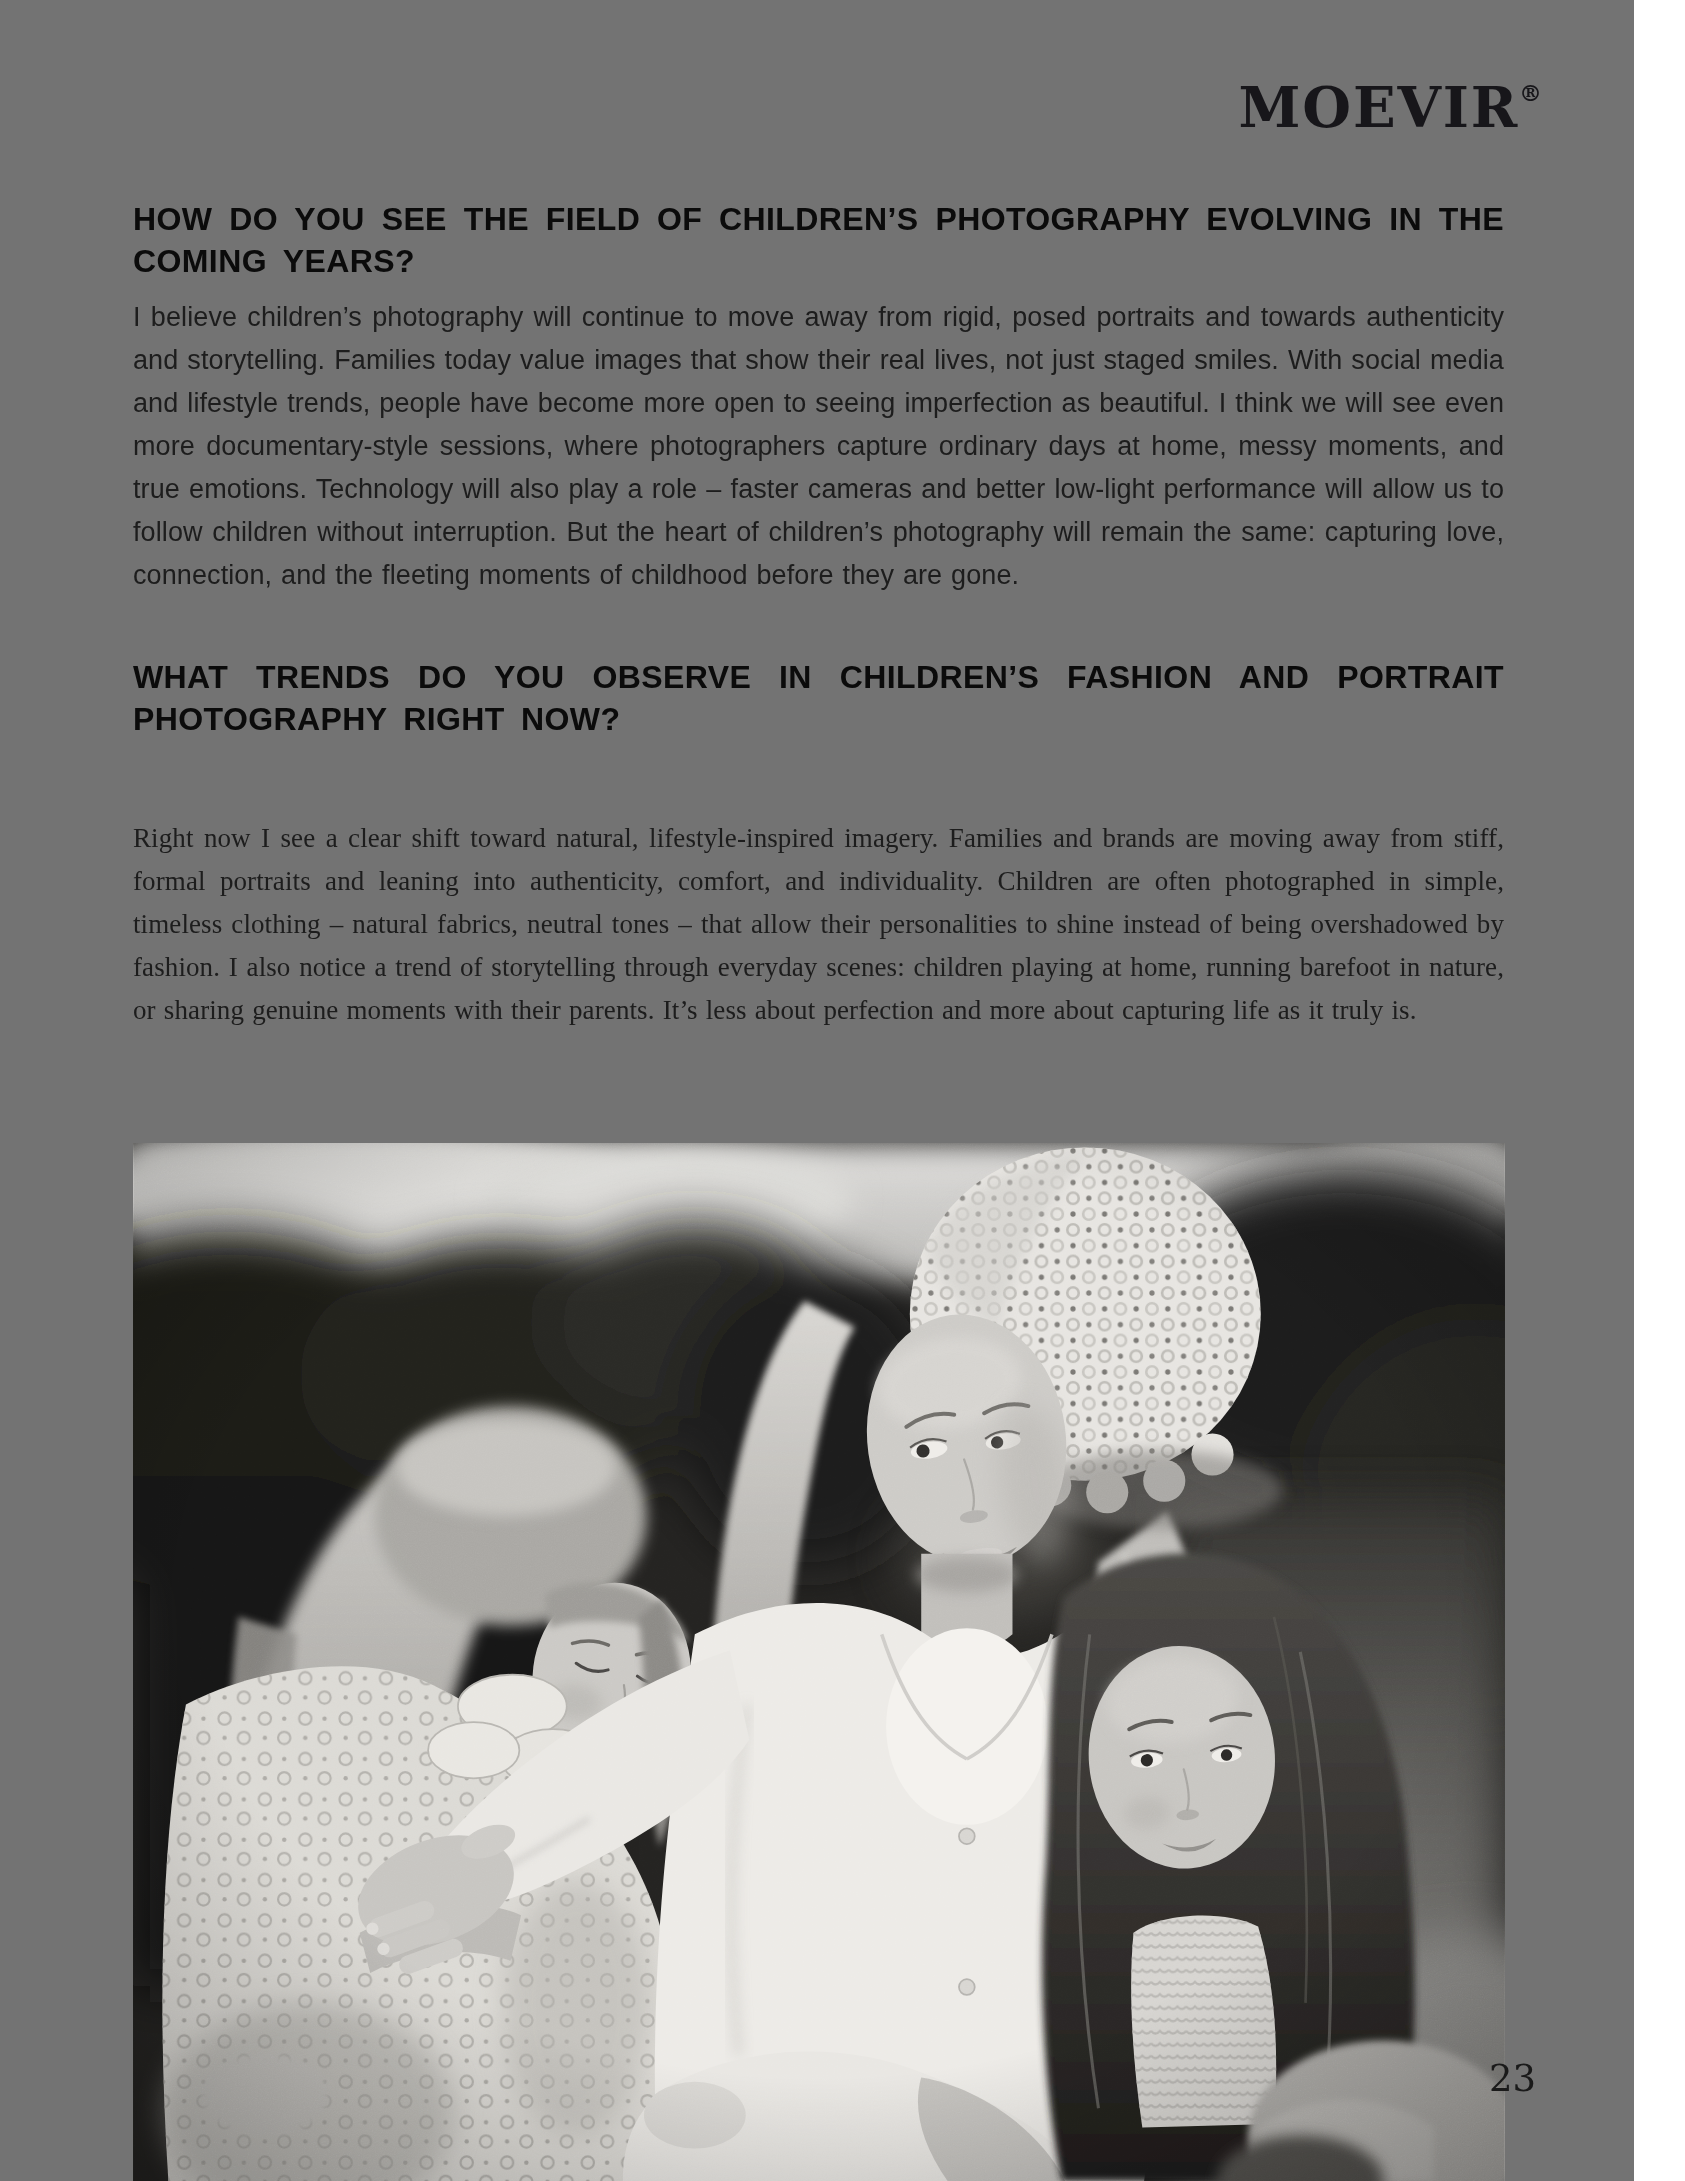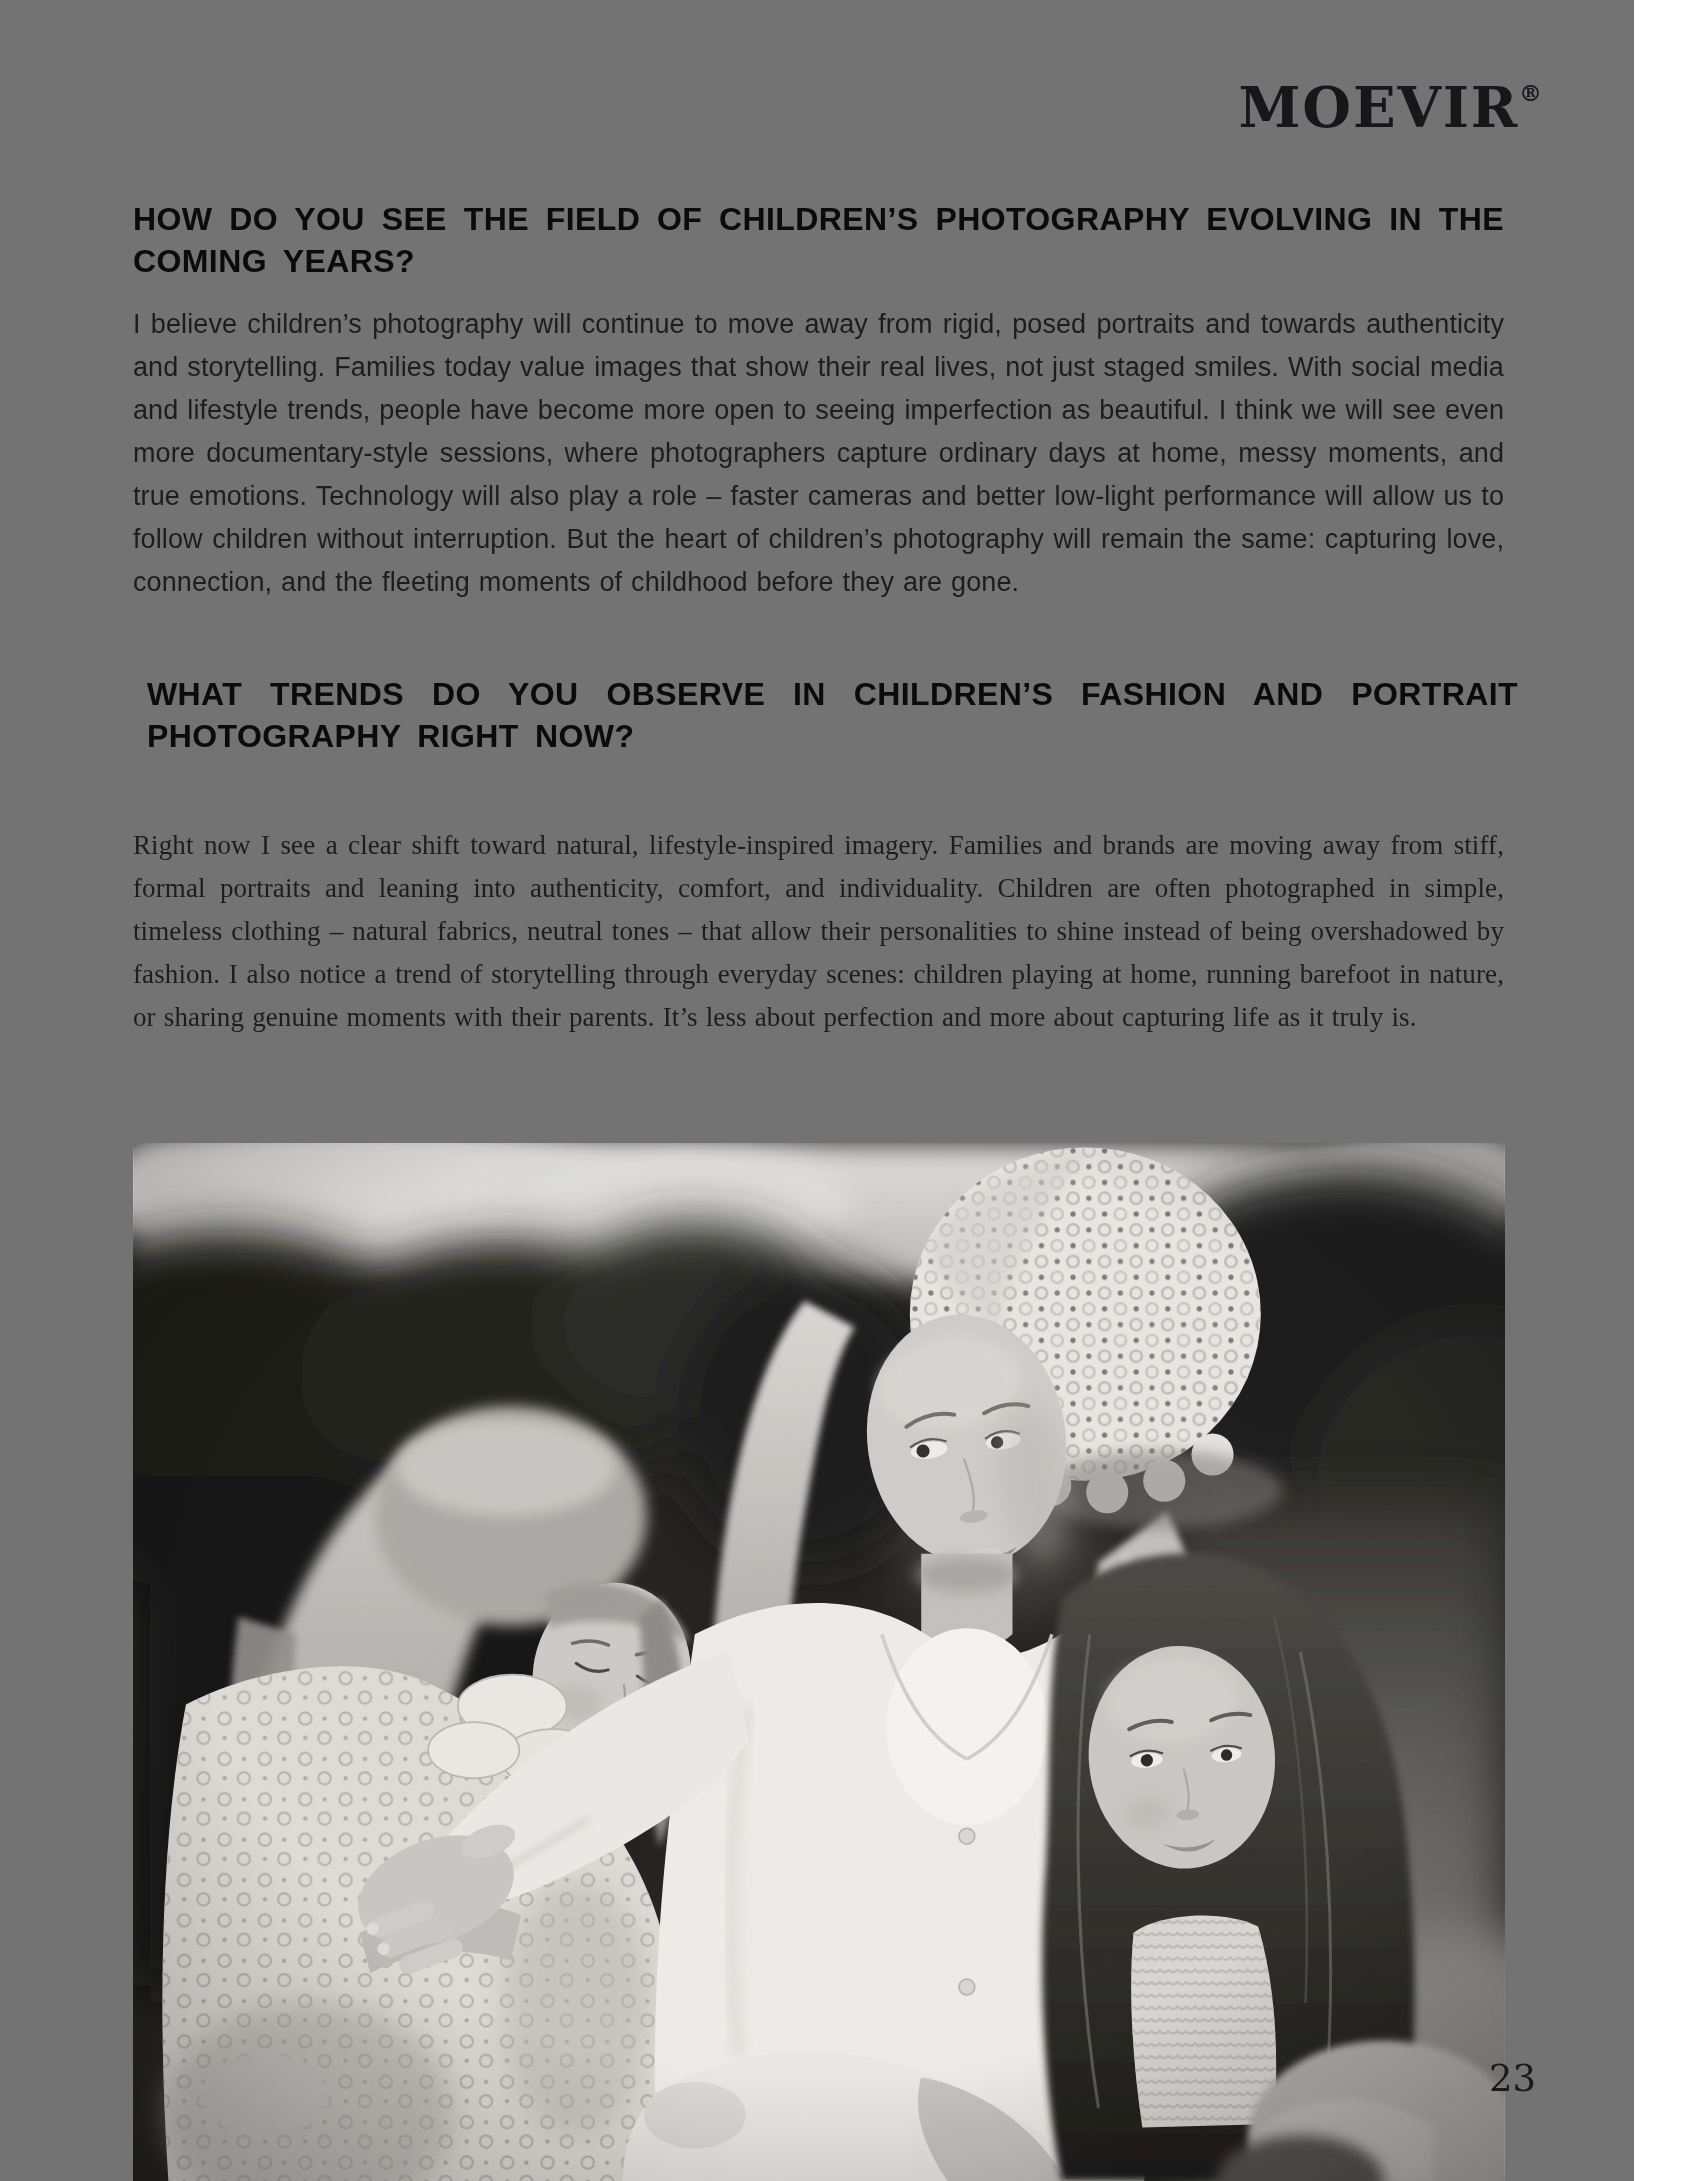--- a/index.html
+++ b/index.html
@@ -39,35 +39,34 @@
     font-weight: 700;
     font-size: 32px;
     line-height: 42px;
     letter-spacing: 0.4px;
     word-spacing: 7px;
     color: #0b0b0b;
     text-align: justify;
     text-align-last: left;
   }
   .heading-1 { top: 174px; margin-top: 24px; }
-  .heading-2 { top: 673px; margin-left: 14px; }
+  .heading-2 { top: 656px; }
   .bodycopy {
     position: absolute;
     left: 133px;
     width: 1371px;
     font-family: "Liberation Sans", sans-serif;
     font-weight: 300;
     font-size: 27px;
     line-height: 43px;
     letter-spacing: 0.1px;
     word-spacing: 1.3px;
     color: #1d1d1d;
     text-align: justify;
     text-align-last: left;
-    margin-top: 7px;
   }
   .bodycopy-1 { top: 296px; }
   .bodycopy-2 { top: 817px; font-family: Liberation Serif, serif; }
   .photo-frame {
     position: absolute;
     left: 133px;
     top: 1143px;
     width: 1372px;
     height: 1038px;
     overflow: hidden;

